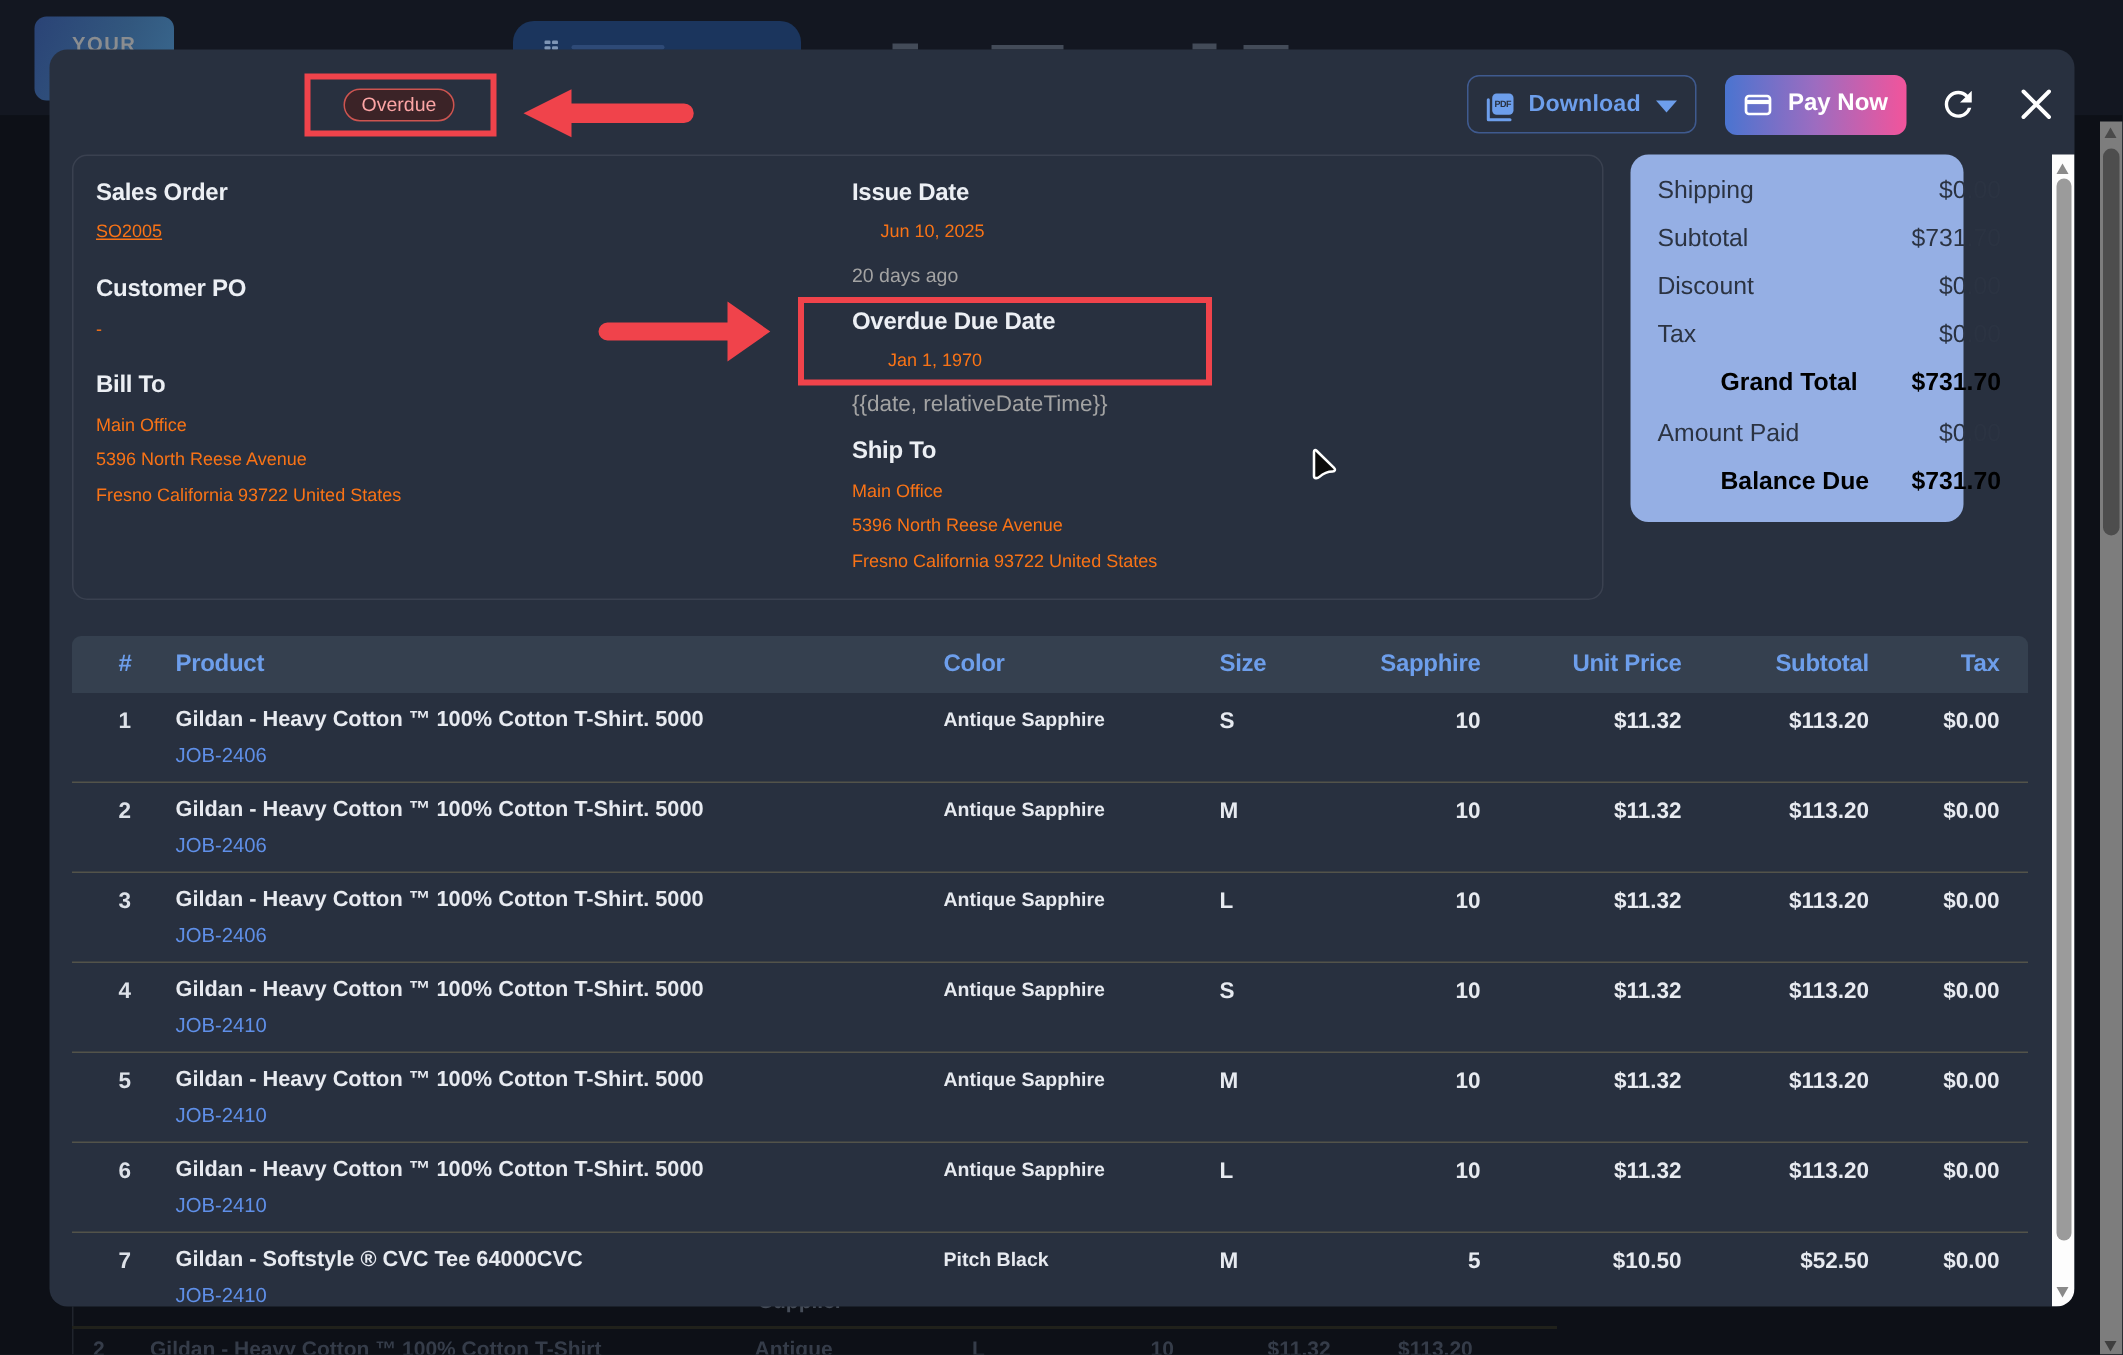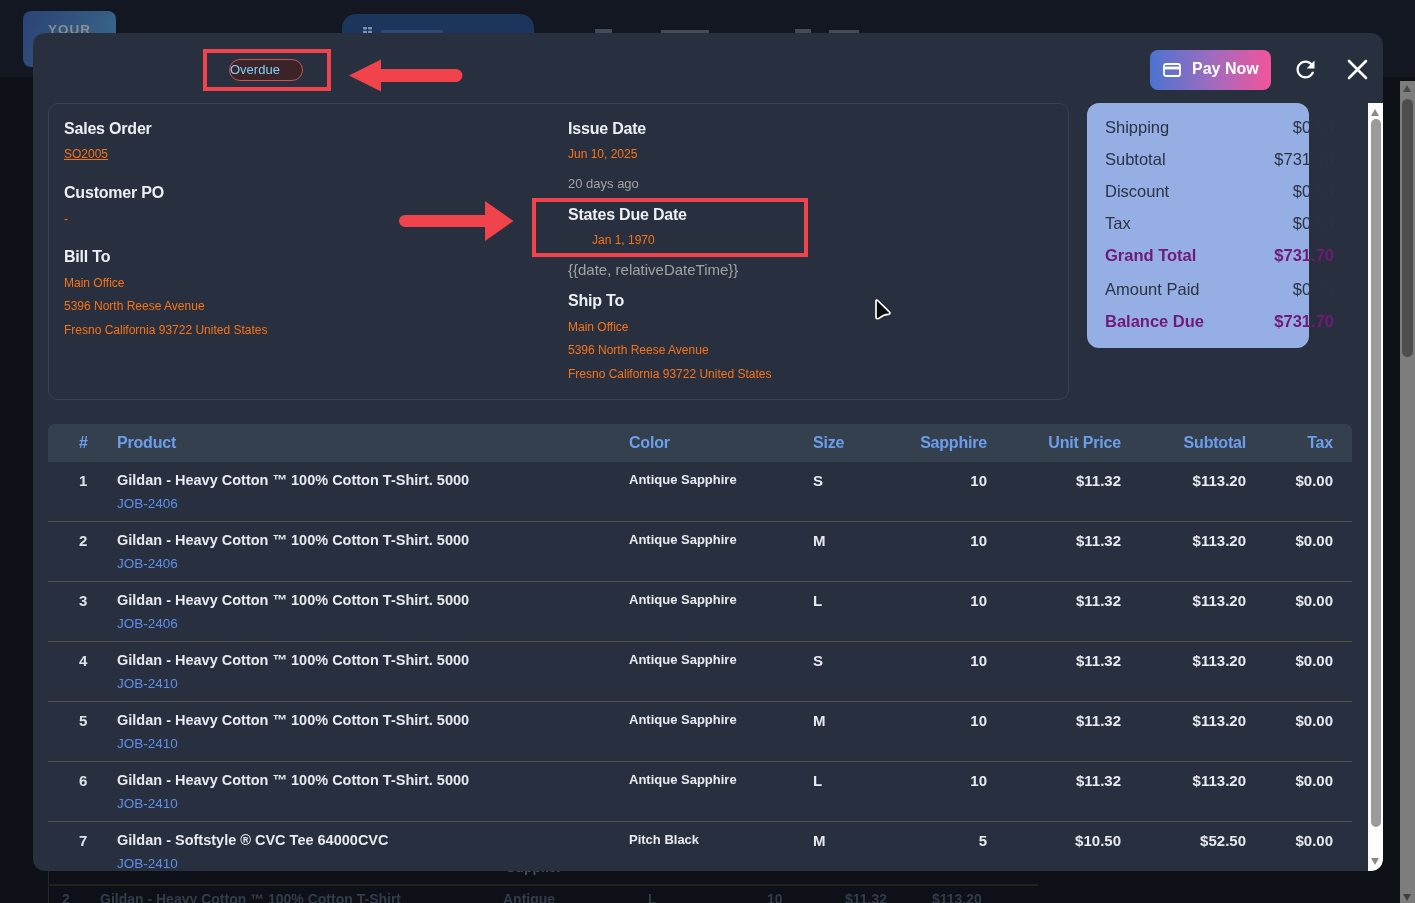--- a/index.html
+++ b/index.html
@@ -27,40 +27,40 @@
 
   
   #modal { top:33px; left:33px; width:1350px; height:838px; background:#28303f;
            border-radius:12px 12px 12px 12px; overflow:hidden; }
   .lbl { font-weight:bold; font-size:16px; color:#eceff4; letter-spacing:-0.2px; }
   .val { font-size:12px; color:#f97316; }
   .muted { font-size:13px; color:#a3a3a3; }
 
   #mtitle { left:14px; top:21px; font-size:27px; font-weight:bold; color:#e7eaf0; letter-spacing:-0.3px; }
   #badge { left:196px; top:26px; width:74px; height:22px; border:1.5px solid #cd5450;
-           border-radius:12px; background:#3b2327; color:#7dd3fc; font-size:13px;
-           text-align:left; line-height:19px; font-size:13px; }
+           border-radius:12px; background:#3b2327; color:#fca5a5; font-size:13px;
+           text-align:center; line-height:19px; font-size:13px; }
 
   
   #dlbtn { left:945px; top:17px; width:153px; height:39px; border:1px solid #3f5a8f;
            border-radius:8px; color:#6d9eeb; }
   #dlbtn .txt { position:absolute; left:40px; top:10px; font-size:15.5px; font-weight:bold; color:#6d9eeb; letter-spacing:0.1px; }
   
   #paybtn { left:1117px; top:17px; width:121px; height:40px; border-radius:8px;
             background:linear-gradient(90deg,#4a74d0 0%, #9d6cc0 50%, #f2549b 100%); }
   #paybtn .txt { position:absolute; left:42px; top:10px; font-size:16px; font-weight:bold; color:#fff; }
 
   
   #infopanel { left:15px; top:70px; width:1021px; height:297px; border:1px solid #3a4150; border-radius:10px; }
   .ic { position:absolute; white-space:nowrap; }
 
   
   #summary { left:1054px; top:70px; width:222px; height:245px; background:#95afe4; border-radius:12px; }
   .srow { position:absolute; left:18px; width:229px; height:20px; font-size:16.5px; color:#2b3342; }
-  .srow b { color:#701a75; }
+  .srow b { color:#000000;margin-left:42px; }
   .srow .v { position:absolute; right:0; top:0; }
 
   
   #thead { left:15px; top:391px; width:1304px; height:38px; background:#35404f; border-radius:6px 6px 0 0;
            color:#6d9eeb; font-size:16px; font-weight:bold; letter-spacing:-0.2px; }
   .hc { position:absolute; top:10px; }
   .trow { position:absolute; left:15px; width:1304px; height:60px; }
   .trow .sep { position:absolute; left:0; bottom:0; width:1304px; height:1px; background:#53534a; }
   .pname { position:absolute; left:69px; top:10px; font-size:14.5px; font-weight:bold; color:#e7eaf0; white-space:nowrap; }
   .job { position:absolute; left:69px; top:34px; font-size:13.5px; color:#5f8fe8; }
@@ -114,20 +114,29 @@
   <div class="abs dimtxt" style="left:932px;top:891px;">$113.20</div>
 
   <div class="abs" id="pagesb"></div>
   <div class="abs" style="left:1403px;top:85px;width:0;height:0;border-left:4.5px solid transparent;border-right:4.5px solid transparent;border-bottom:7px solid #4a4a4a;"></div>
   <div class="abs" style="left:1402px;top:99px;width:11px;height:258px;background:#4d4d4d;border-radius:5.5px;"></div>
   <div class="abs" style="left:1403px;top:894px;width:0;height:0;border-left:4.5px solid transparent;border-right:4.5px solid transparent;border-top:7px solid #3f3f3f;"></div>
 
   <div class="abs" id="modal">
     <div class="abs" id="badge">Overdue</div>
 
+    <div class="abs" id="dlbtn">
+      <svg class="abs" style="left:12px;top:10.5px;" width="20" height="20" viewBox="0 0 20 20">
+        <path d="M1.2 4.5 v13.3 h14.5" fill="none" stroke="#6d9eeb" stroke-width="2" stroke-linecap="round" stroke-linejoin="round"></path>
+        <rect x="3.8" y="0.3" width="14.2" height="14.2" rx="3" fill="#6d9eeb"></rect>
+        <text x="10.9" y="9.6" font-size="6" font-weight="bold" fill="#28303f" text-anchor="middle" font-family="Liberation Sans" letter-spacing="-0.3">PDF</text>
+      </svg>
+      <div class="txt">Download</div>
+      <div class="abs" style="left:125px;top:16px;width:0;height:0;border-left:7px solid transparent;border-right:7px solid transparent;border-top:8px solid #6d9eeb;"></div>
+    </div>
 
     <div class="abs" id="paybtn">
       <svg class="abs" style="left:13px;top:13px;" width="18" height="14" viewBox="0 0 18 14">
         <rect x="1" y="1" width="16" height="12" rx="2" fill="none" stroke="#fff" stroke-width="1.8"></rect>
         <rect x="1" y="3.6" width="16" height="2.8" fill="#fff"></rect>
       </svg>
       <div class="txt">Pay Now</div>
     </div>
 
     <svg class="abs" style="left:1259px;top:22.5px;" width="27" height="27" viewBox="0 0 24 24">
@@ -142,23 +151,23 @@
     <div class="ic lbl" style="left:31px;top:87px;">Sales Order</div>
     <div class="ic val" style="left:31px;top:114px;text-decoration:underline;">SO2005</div>
     <div class="ic lbl" style="left:31px;top:151px;">Customer PO</div>
     <div class="ic val" style="left:31px;top:179px;">-</div>
     <div class="ic lbl" style="left:31px;top:215px;">Bill To</div>
     <div class="ic val" style="left:31px;top:243px;">Main Office</div>
     <div class="ic val" style="left:31px;top:266px;">5396 North Reese Avenue</div>
     <div class="ic val" style="left:31px;top:290px;">Fresno California 93722 United States</div>
 
     <div class="ic lbl" style="left:535px;top:87px;">Issue Date</div>
-    <div class="ic val" style="left:535px;top:114px;">Jun 10, 2025</div>
+    <div class="ic val" style="left:554px;top:114px;">Jun 10, 2025</div>
     <div class="ic muted" style="left:535px;top:143px;">20 days ago</div>
-    <div class="ic lbl" style="left:535px;top:173px;">States Due Date</div>
+    <div class="ic lbl" style="left:535px;top:173px;">Overdue Due Date</div>
     <div class="ic val" style="left:535px;top:200px;margin-left:24px;">Jan 1, 1970</div>
     <div class="ic muted" style="left:535px;top:228px;font-size:15px;">{{date, relativeDateTime}}</div>
     <div class="ic lbl" style="left:535px;top:259px;">Ship To</div>
     <div class="ic val" style="left:535px;top:287px;">Main Office</div>
     <div class="ic val" style="left:535px;top:310px;">5396 North Reese Avenue</div>
     <div class="ic val" style="left:535px;top:334px;">Fresno California 93722 United States</div>
 
     <div class="abs" id="summary">
       <div class="srow" style="top:15px;">Shipping<span class="v">$0.00</span></div>
       <div class="srow" style="top:47px;">Subtotal<span class="v">$731.70</span></div>

